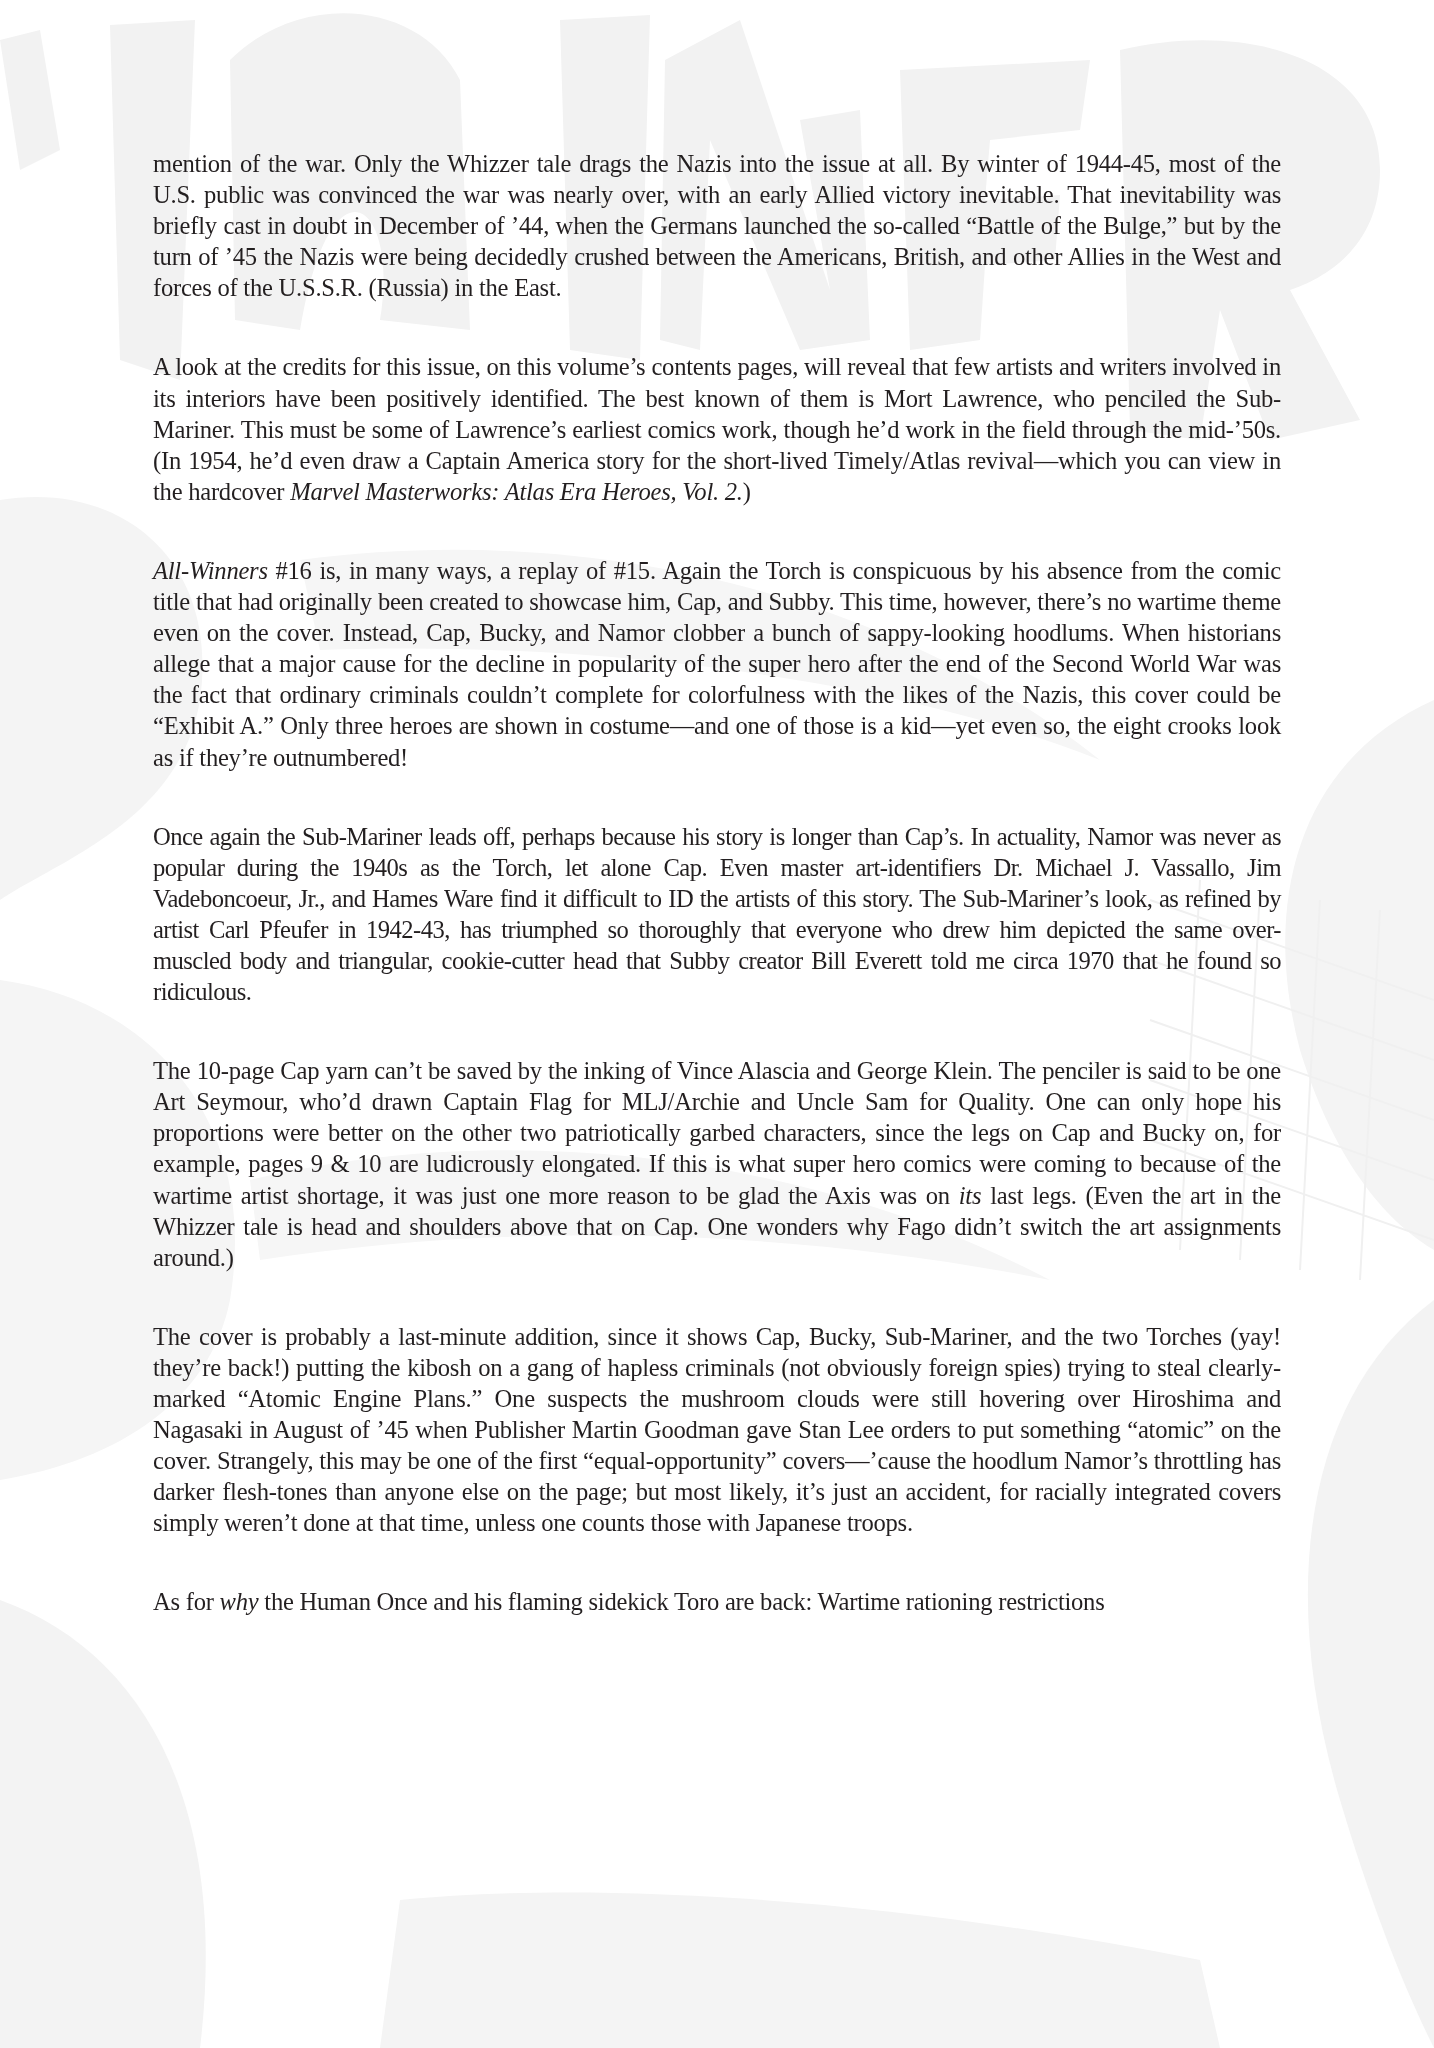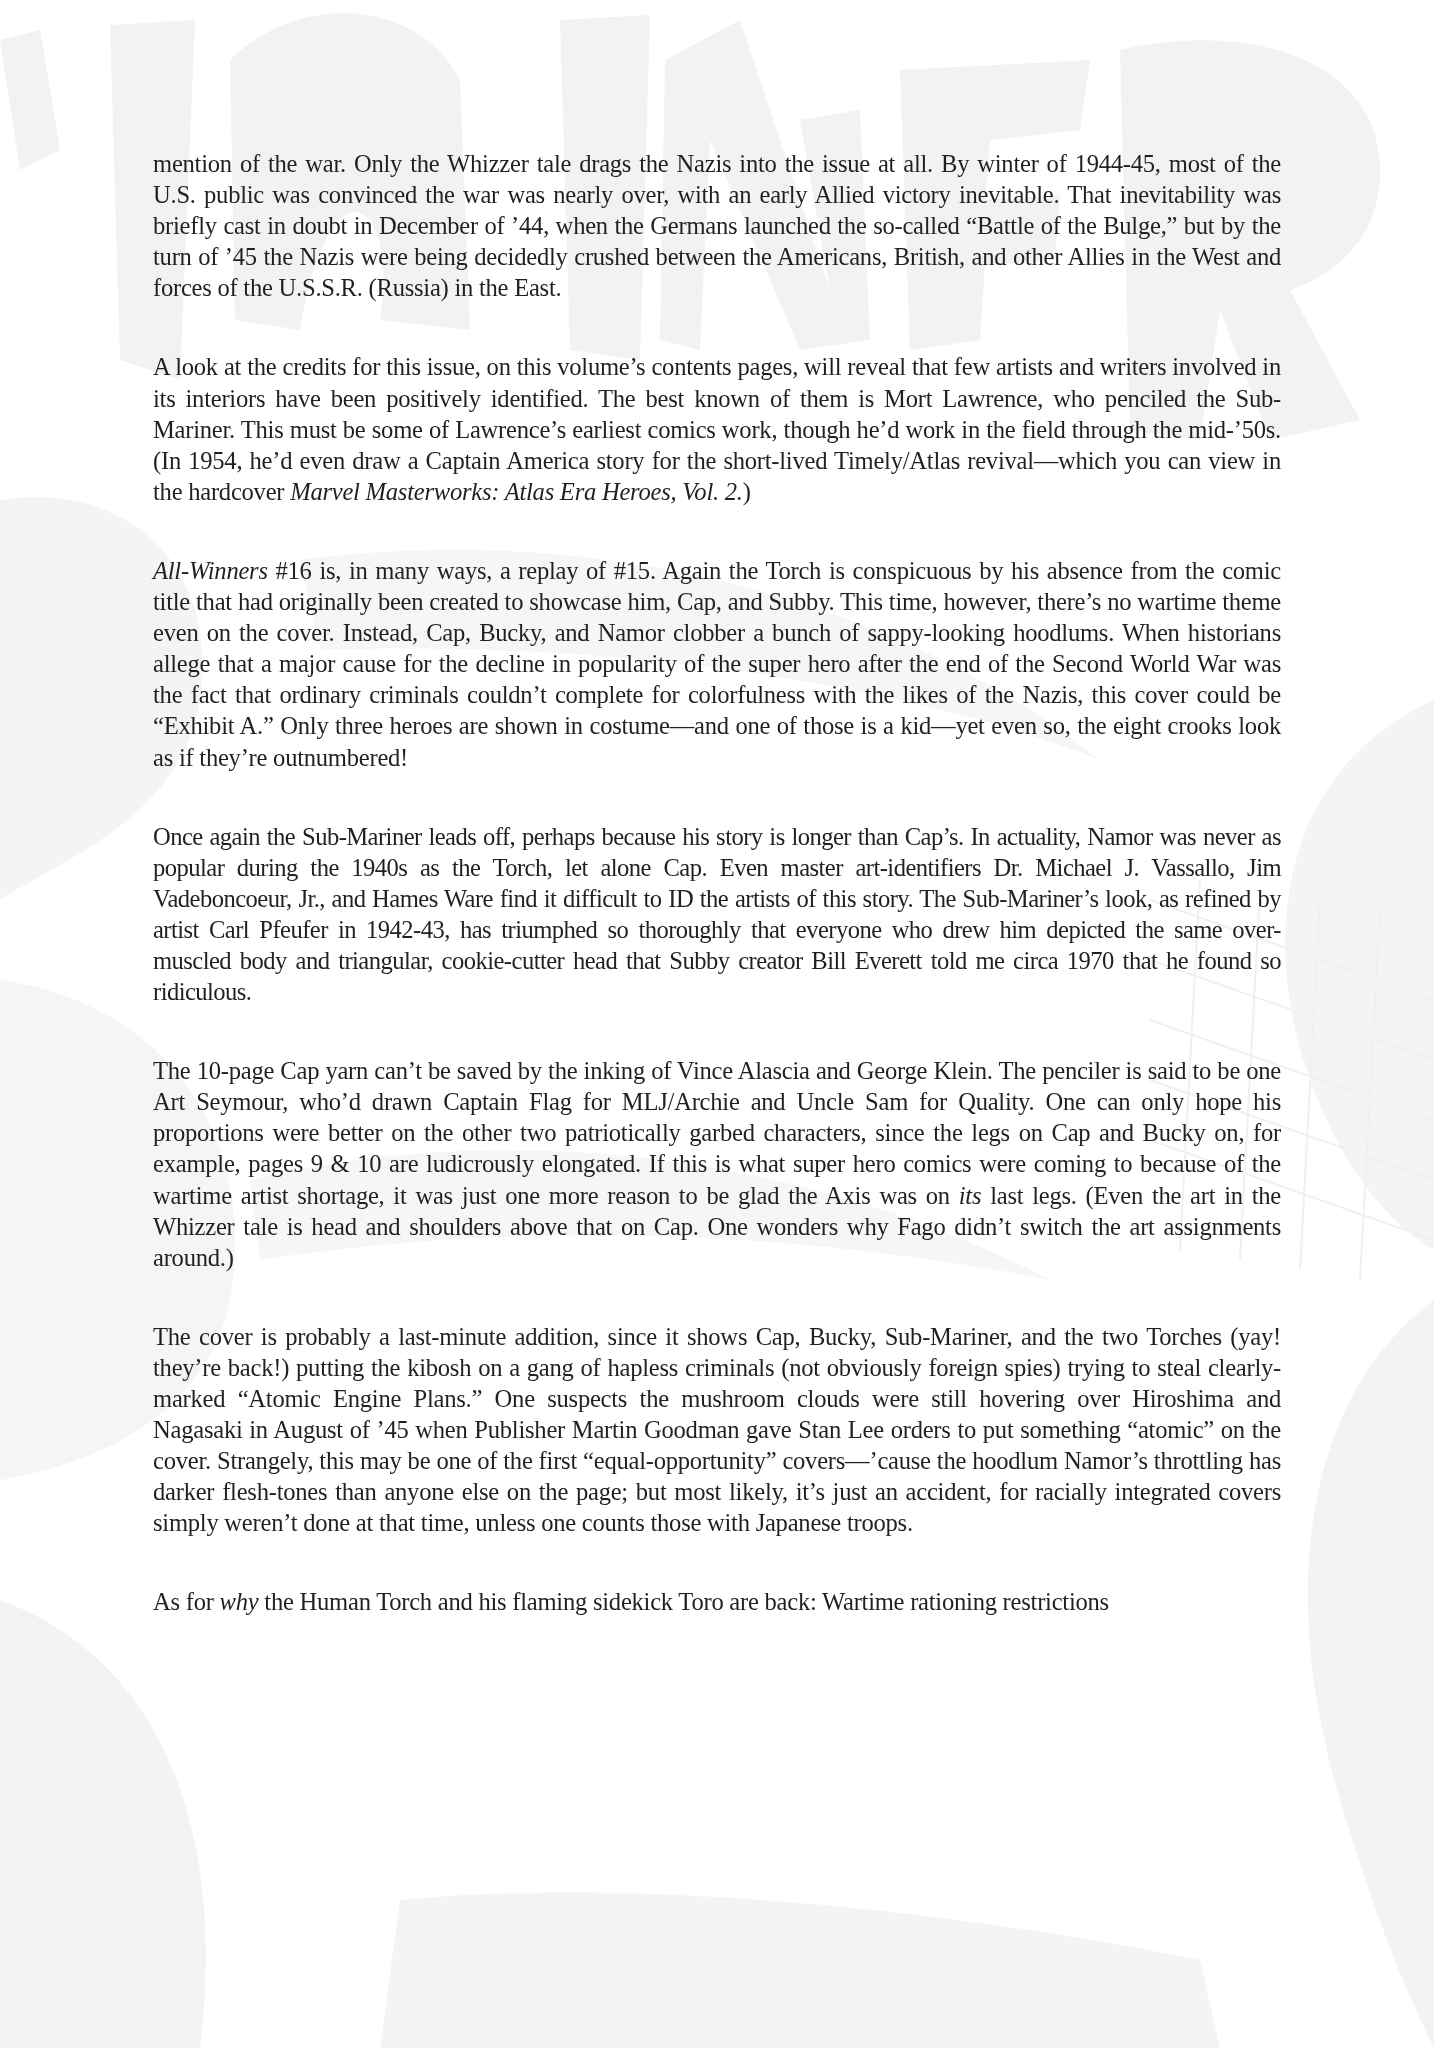--- a/index.html
+++ b/index.html
@@ -85,15 +85,15 @@
   <p class="tight">
     <span>Once again the Sub-Mariner leads off, perhaps because his story is longer than Cap’s. In actuality, Namor was never as popular during the 1940s as the Torch, let alone Cap. Even master art-identifiers Dr. Michael J. Vassallo, Jim Vadeboncoeur, Jr., and Hames Ware find it difficult to ID the artists of this story. The Sub-Mariner’s look, as refined by artist Carl Pfeufer in 1942-43, has triumphed so thoroughly that everyone who drew him depicted the same over-muscled body and triangular, cookie-cutter head that Subby creator Bill Everett told me circa 1970 that he found so ridiculous.</span>
   </p>
   <p>
     <span>The 10-page Cap yarn can’t be saved by the inking of Vince Alascia and George Klein. The penciler is said to be one Art Seymour, who’d drawn Captain Flag for MLJ/Archie and Uncle Sam for Quality. One can only hope his proportions were better on the other two patriotically garbed characters, since the legs on Cap and Bucky on, for example, pages 9 &amp; 10 are ludicrously elongated. If this is what super hero comics were coming to because of the wartime artist shortage, it was just one more reason to be glad the Axis was on </span><em>its</em><span> last legs. (Even the art in the Whizzer tale is head and shoulders above that on Cap. One wonders why Fago didn’t switch the art assignments around.)</span>
   </p>
   <p>
     <span>The cover is probably a last-minute addition, since it shows Cap, Bucky, Sub-Mariner, and the two Torches (yay! they’re back!) putting the kibosh on a gang of hapless criminals (not obviously foreign spies) trying to steal clearly-marked “Atomic Engine Plans.” One suspects the mushroom clouds were still hovering over Hiroshima and Nagasaki in August of ’45 when Publisher Martin Goodman gave Stan Lee orders to put something “atomic” on the cover. Strangely, this may be one of the first “equal-opportunity” covers—’cause the hoodlum Namor’s throttling has darker flesh-tones than anyone else on the page; but most likely, it’s just an accident, for racially integrated covers simply weren’t done at that time, unless one counts those with Japanese troops.</span>
   </p>
   <p>
-    <span>As for </span><em>why</em><span> the Human Torch and his flaming sidekick Toro are back: Wartime rationing restrictions</span>
+    <span>As for </span><em>why</em><span> the Human Once and his flaming sidekick Toro are back: Wartime rationing restrictions</span>
   </p>
 </main>
 
 </body></html>

